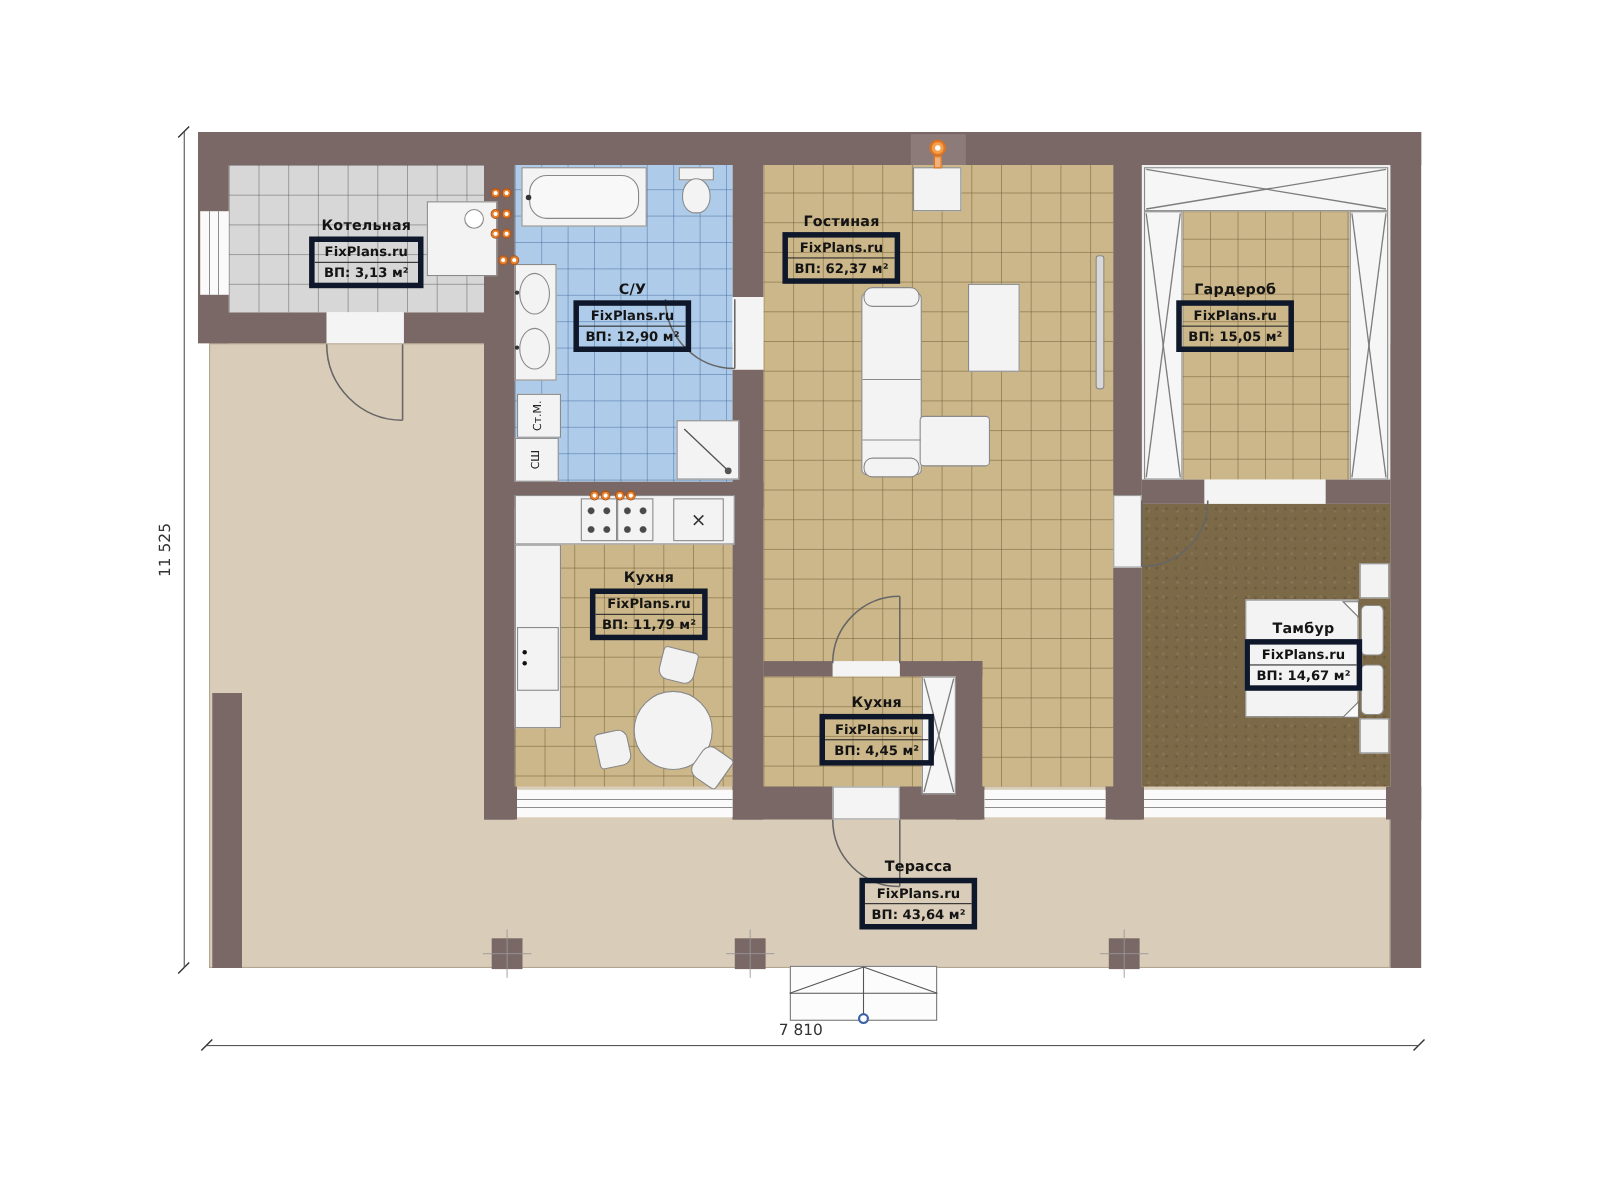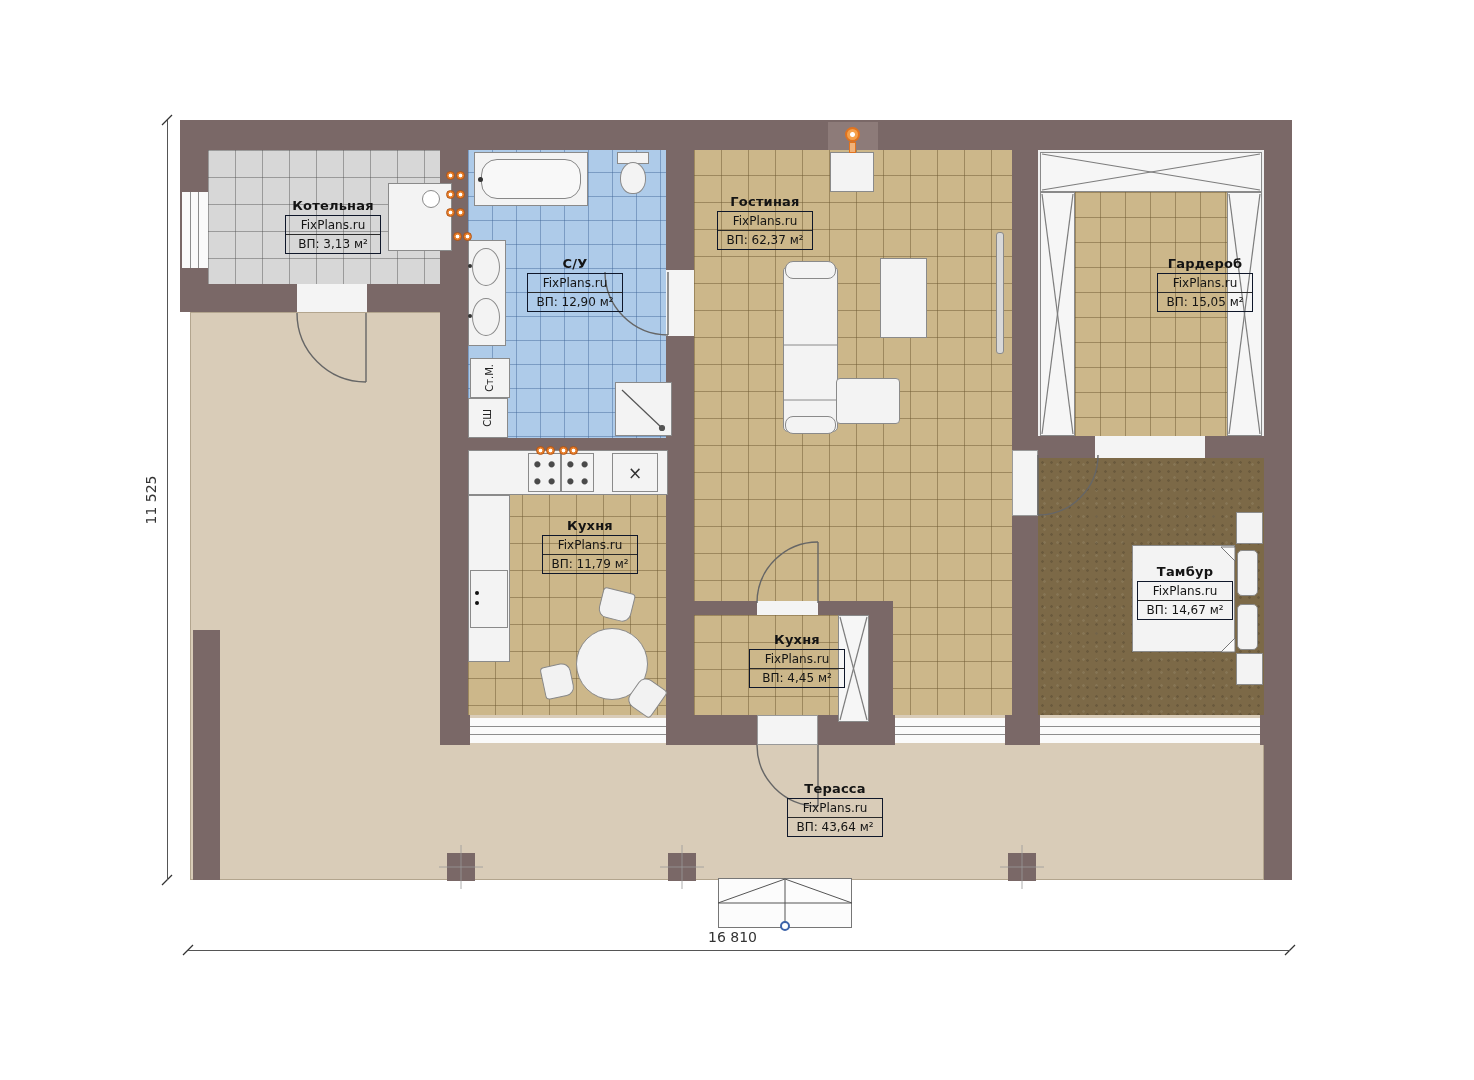--- a/index.html
+++ b/index.html
@@ -25,21 +25,21 @@
     background-image:radial-gradient(rgba(0,0,0,.14) 1px,transparent 1.6px),
                      radial-gradient(rgba(255,255,255,.08) 1px,transparent 1.6px);
     background-size:9px 9px,13px 13px;}
   .furn{position:absolute;background:#f3f3f3;border:1px solid #8a8a8a;box-sizing:border-box;z-index:20;}
   .opening{position:absolute;background:#f4f4f4;z-index:15;}
   .window{position:absolute;background:#fafafa;z-index:16;}
   .win-h{background-image:linear-gradient(to bottom,transparent 8px,#8d8d8d 8px,#8d8d8d 9px,transparent 9px,transparent 16px,#8d8d8d 16px,#8d8d8d 17px,transparent 17px);}
   .win-v{background-image:linear-gradient(to right,transparent 8px,#8d8d8d 8px,#8d8d8d 9px,transparent 9px,transparent 16px,#8d8d8d 16px,#8d8d8d 17px,transparent 17px);}
   .room-label{position:absolute;transform:translateX(-50%);text-align:center;color:#141414;z-index:50;}
   .room-title{font-weight:bold;font-size:13px;margin-bottom:2px;letter-spacing:.2px;white-space:nowrap;}
-  .label-box{display:inline-block;border:1px solid #0f172a;font-size:12px;min-width:94px;background:transparent;}
+  .label-box{display:inline-block;border:5px solid #0f172a;font-size:12px;min-width:94px;background:transparent;font-weight:bold;}
   .label-box .row{padding:1px 6px;line-height:16px;white-space:nowrap;}
   .label-box .row + .row{border-top:1px solid #2a2a2a;}
   .socket{position:absolute;display:flex;gap:1px;z-index:45;}
   .socket i{width:9px;height:9px;border-radius:50%;border:1px solid #b35413;
     background:radial-gradient(circle at 50% 50%,#fff 1.5px,#e8812e 2.2px);box-sizing:border-box;}
   .vtext{writing-mode:vertical-rl;transform:rotate(180deg);font-size:10px;color:#222;line-height:1;}
   .chair{position:absolute;width:33px;height:30px;background:#f2f2f2;border:1px solid #888;
          border-radius:4px 4px 9px 9px;box-sizing:border-box;z-index:21;}
   .dim-line{position:absolute;background:#555;z-index:48;}
   .dim-text{position:absolute;font-size:14px;color:#333;z-index:50;white-space:nowrap;}
@@ -198,21 +198,21 @@
     <div class="label-box"><div class="row">FixPlans.ru</div><div class="row">ВП: 3,13 м²</div></div>
   </div>
   <div class="room-label" style="left:575px;top:256px;">
     <div class="room-title">С/У</div>
     <div class="label-box"><div class="row">FixPlans.ru</div><div class="row">ВП: 12,90 м²</div></div>
   </div>
   <div class="room-label" style="left:765px;top:194px;">
     <div class="room-title">Гостиная</div>
     <div class="label-box"><div class="row">FixPlans.ru</div><div class="row">ВП: 62,37 м²</div></div>
   </div>
-  <div class="room-label" style="left:1205px;top:256px;">
+  <div class="room-label" style="left:1123px;top:256px;">
     <div class="room-title">Гардероб</div>
     <div class="label-box"><div class="row">FixPlans.ru</div><div class="row">ВП: 15,05 м²</div></div>
   </div>
   <div class="room-label" style="left:590px;top:518px;">
     <div class="room-title">Кухня</div>
     <div class="label-box"><div class="row">FixPlans.ru</div><div class="row">ВП: 11,79 м²</div></div>
   </div>
   <div class="room-label" style="left:797px;top:632px;">
     <div class="room-title">Кухня</div>
     <div class="label-box"><div class="row">FixPlans.ru</div><div class="row">ВП: 4,45 м²</div></div>
@@ -222,21 +222,21 @@
     <div class="label-box" style="background:#f3f3f3;"><div class="row">FixPlans.ru</div><div class="row">ВП: 14,67 м²</div></div>
   </div>
   <div class="room-label" style="left:835px;top:781px;">
     <div class="room-title">Терасса</div>
     <div class="label-box"><div class="row">FixPlans.ru</div><div class="row">ВП: 43,64 м²</div></div>
   </div>
 
   <div class="dim-line" style="left:167px;top:120px;width:1px;height:760px;"></div>
   <div class="dim-line" style="left:188px;top:950px;width:1102px;height:1px;"></div>
   <div class="dim-text" style="left:126px;top:492px;transform:rotate(-90deg);">11 525</div>
-  <div class="dim-text" style="left:708px;top:929px;">16 810</div>
+  <div class="dim-text" style="left:708px;top:929px;">7 810</div>
 
   <svg class="overlay" width="1474" height="1080" viewBox="0 0 1474 1080">
     <g stroke="#666" stroke-width="1.4" fill="none">
       <path d="M297,313 A69,69 0 0 0 366,382"></path>
       <line x1="366" y1="313" x2="366" y2="382"></line>
       <path d="M668,335 A63,63 0 0 1 605,272"></path>
       <line x1="668" y1="272" x2="668" y2="335"></line>
       <path d="M1038,515 A60,60 0 0 0 1098,455"></path>
       <line x1="1038" y1="455" x2="1038" y2="515"></line>
       <path d="M757,603 A61,61 0 0 1 818,542"></path>

